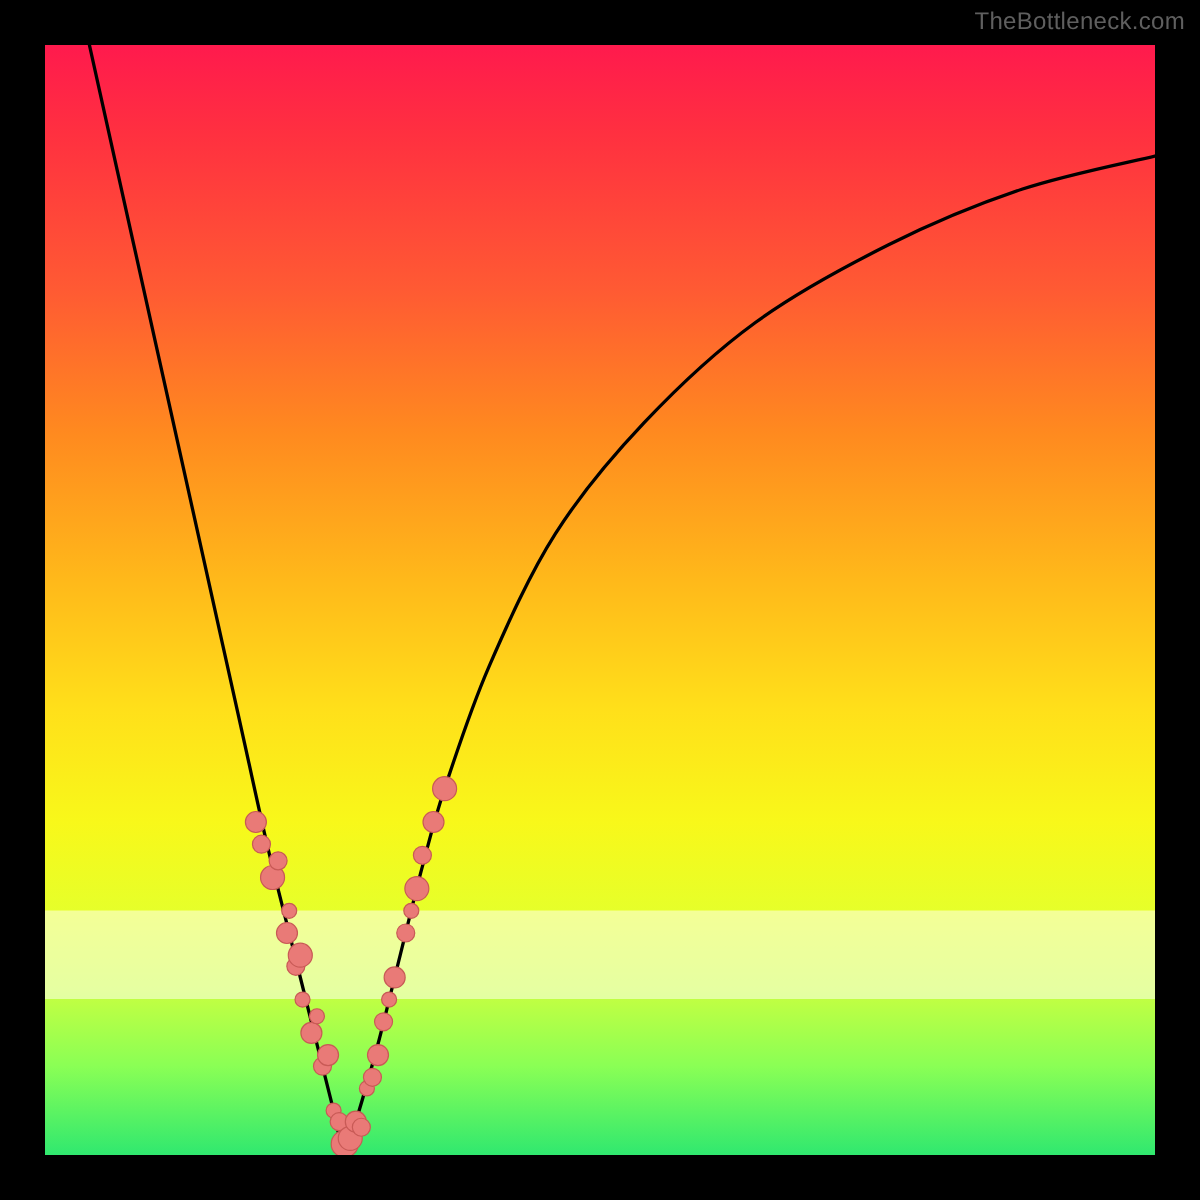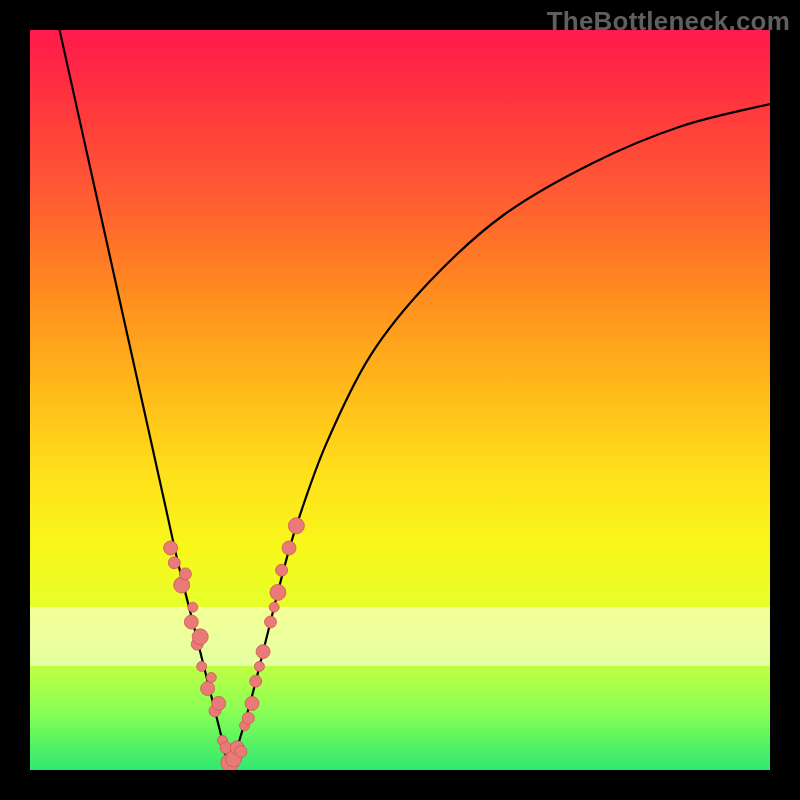--- a/index.html
+++ b/index.html
@@ -15,22 +15,22 @@
     position: relative;
     width: 800px;
     height: 800px;
     background: #000;
   }
   .watermark {
     position: absolute;
     top: 6px;
     right: 10px;
     color: #5f5f5f;
-    font-size: 26px;
-    font-weight: 700;
+    font-size: 16px;
+    font-weight: 400;
     letter-spacing: 0.2px;
     z-index: 10;
   }
   .plot {
     position: absolute;
     left: 30px;
     top: 30px;
     width: 740px;
     height: 740px;
     overflow: hidden;

